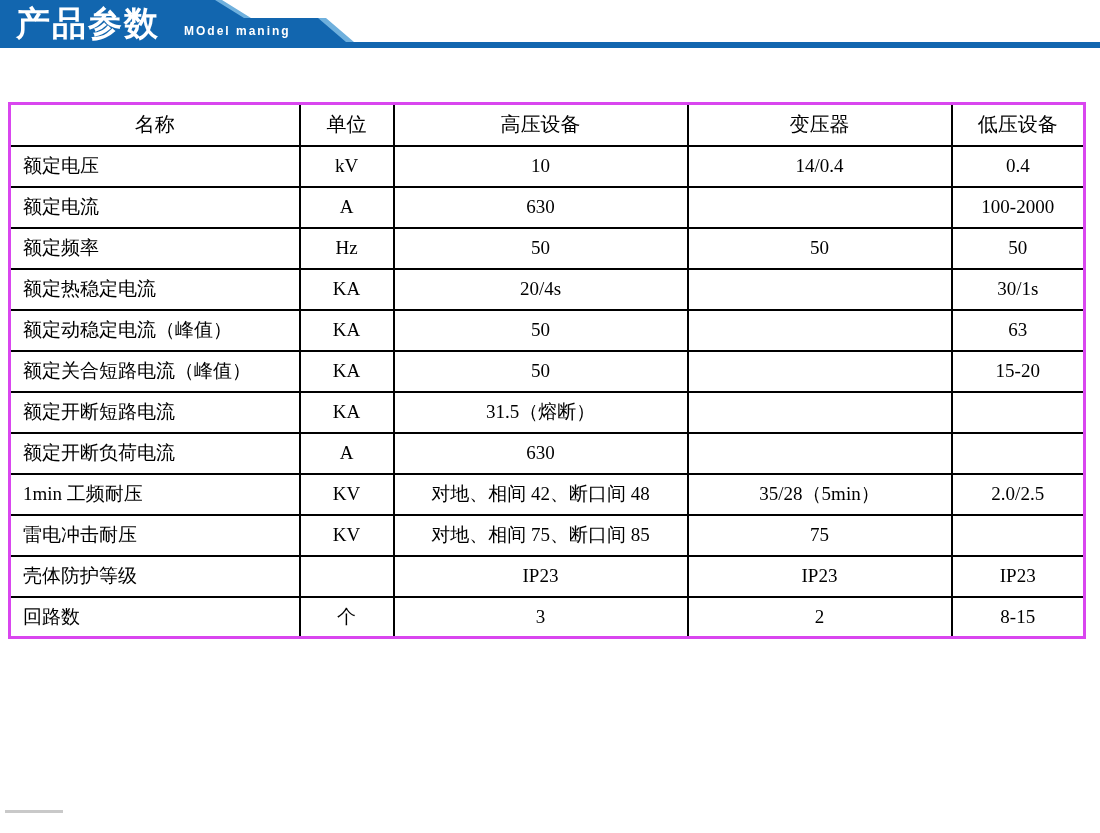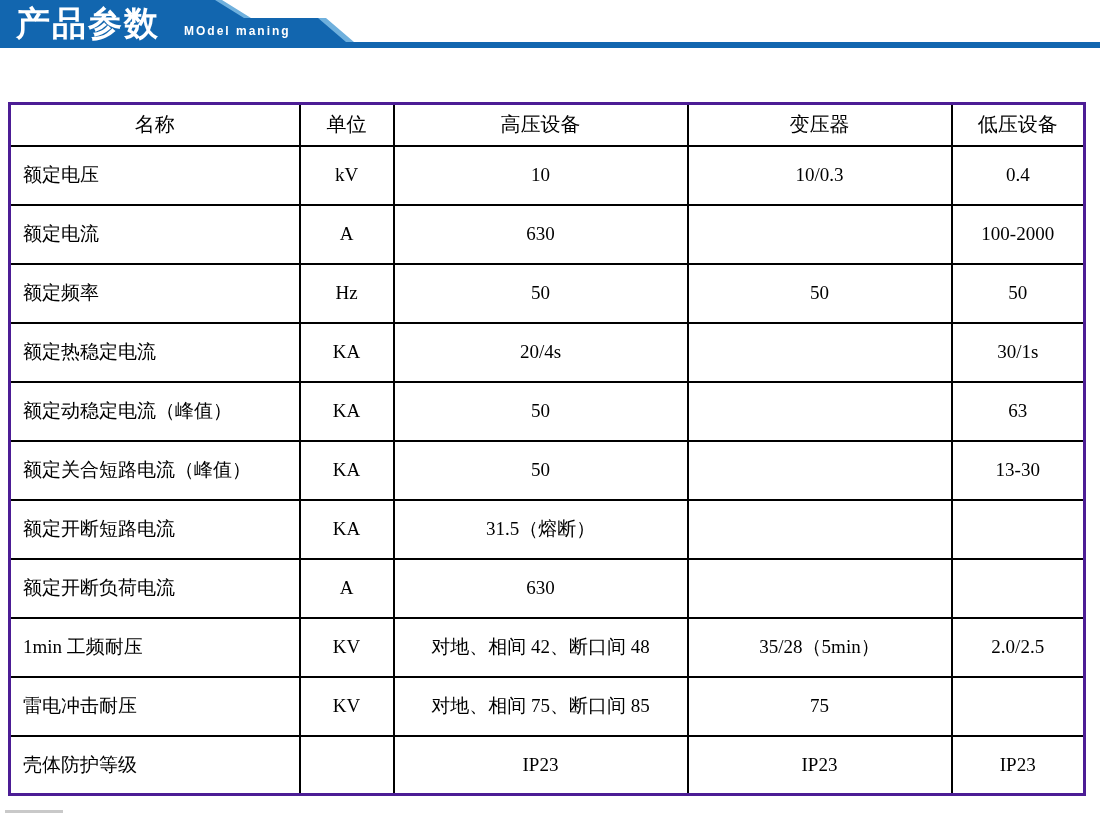--- a/index.html
+++ b/index.html
@@ -37,24 +37,24 @@
     font-family:"Liberation Serif","DejaVu Serif",serif;
   }
   col.c0{width:290px;} col.c1{width:94px;} col.c2{width:294px;}
   col.c3{width:264px;} col.c4{width:133px;}
   th,td{
     border:2px solid #000;
     font-size:19px;font-weight:normal;
     text-align:center;vertical-align:middle;
     padding:0 4px;overflow:hidden;white-space:nowrap;
   }
-  table{border:3px solid #4c1d95;}
+  table{border:3px solid #d946ef;}
   thead tr{height:42px;}
   thead th{font-size:20px;}
-  tbody tr{height:59px;}
+  tbody tr{height:41px;}
   tbody td:first-child{text-align:left;padding-left:12px;}
 
   .artifact-line{
     position:absolute;left:5px;top:810px;width:58px;height:3px;background:#c9c9c9;
   }
 </style>
 </head>
 <body>
 
 <div class="banner">
@@ -80,21 +80,21 @@
           <th>高压设备</th>
           <th>变压器</th>
           <th>低压设备</th>
         </tr>
     </thead>
     <tbody id="table-body">
         <tr>
           <td>额定电压</td>
           <td>kV</td>
           <td>10</td>
-          <td>10/0.3</td>
+          <td>14/0.4</td>
           <td>0.4</td>
         </tr>
         <tr>
           <td>额定电流</td>
           <td>A</td>
           <td>630</td>
           <td></td>
           <td>100-2000</td>
         </tr>
         <tr>
@@ -116,21 +116,21 @@
           <td>KA</td>
           <td>50</td>
           <td></td>
           <td>63</td>
         </tr>
         <tr>
           <td>额定关合短路电流（峰值）</td>
           <td>KA</td>
           <td>50</td>
           <td></td>
-          <td>13-30</td>
+          <td>15-20</td>
         </tr>
         <tr>
           <td>额定开断短路电流</td>
           <td>KA</td>
           <td>31.5（熔断）</td>
           <td></td>
           <td></td>
         </tr>
         <tr>
           <td>额定开断负荷电流</td>
@@ -153,17 +153,24 @@
           <td>75</td>
           <td></td>
         </tr>
         <tr>
           <td>壳体防护等级</td>
           <td></td>
           <td>IP23</td>
           <td>IP23</td>
           <td>IP23</td>
         </tr>
+        <tr>
+          <td>回路数</td>
+          <td>个</td>
+          <td>3</td>
+          <td>2</td>
+          <td>8-15</td>
+        </tr>
       </tbody>
   </table>
 </div>
 
 <div class="artifact-line"></div>
 
 </body></html>

